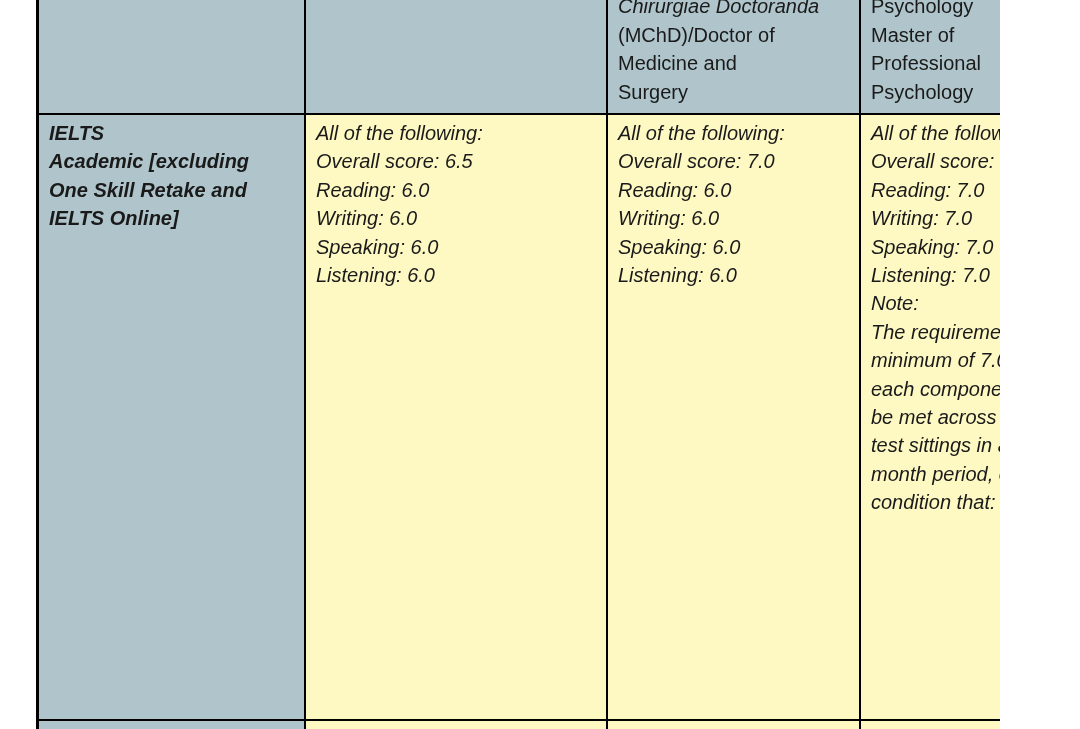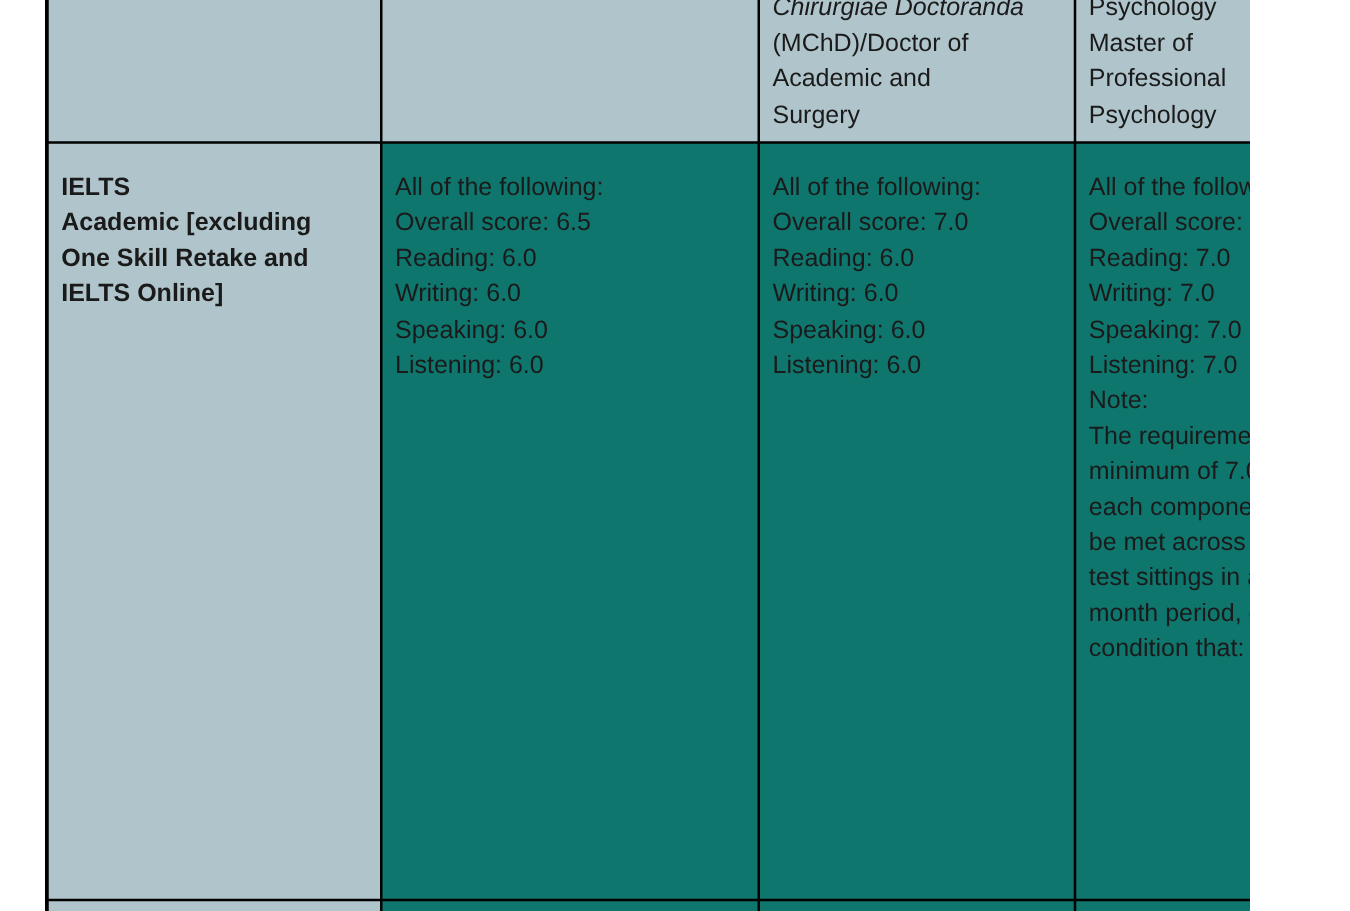--- a/index.html
+++ b/index.html
@@ -25,35 +25,36 @@
     top: 0;
     display: grid;
     grid-template-columns: 265px 300px 251px 251px;
     grid-template-rows: 113px 604px 8px;
     gap: 2px;
     background: #000000;           
     border-left: 3px solid #000000;
     border-right: 2px solid #000000;
   }
   .cell {
-    background: #0f766e;
+    background: #fef9c3;
     overflow: hidden;
     box-sizing: border-box;
   }
   .cell.shaded {
     background: #afc5cb;
   }
   .hdr-cell {
     display: flex;
     flex-direction: column;
     justify-content: flex-end;
     padding: 0 6px 7px 10px;
   }
   .body-cell {
-    padding: 21px 6px 0 10px;
+    padding: 4px 6px 0 10px;
+    font-style: italic;
   }
   .pre {
     white-space: pre-line;
   }
   .label-cell {
     font-weight: bold;
   }
   .latin {
     font-style: italic;
     display: block;
@@ -69,21 +70,21 @@
 <body>
 
 <div class="page">
   <div class="tbl">
 
     <div class="cell shaded hdr-cell"></div>
     <div class="cell shaded hdr-cell"></div>
     <div class="cell shaded hdr-cell">
       <span class="latin">Chirurgiae Doctoranda</span>
       <span class="pre">(MChD)/Doctor of
-Academic and
+Medicine and
 Surgery</span>
     </div>
     <div class="cell shaded hdr-cell">
       <span class="pre">Psychology
 Master of
 Professional
 Psychology</span>
     </div>
 
     <div class="cell shaded body-cell label-cell">

